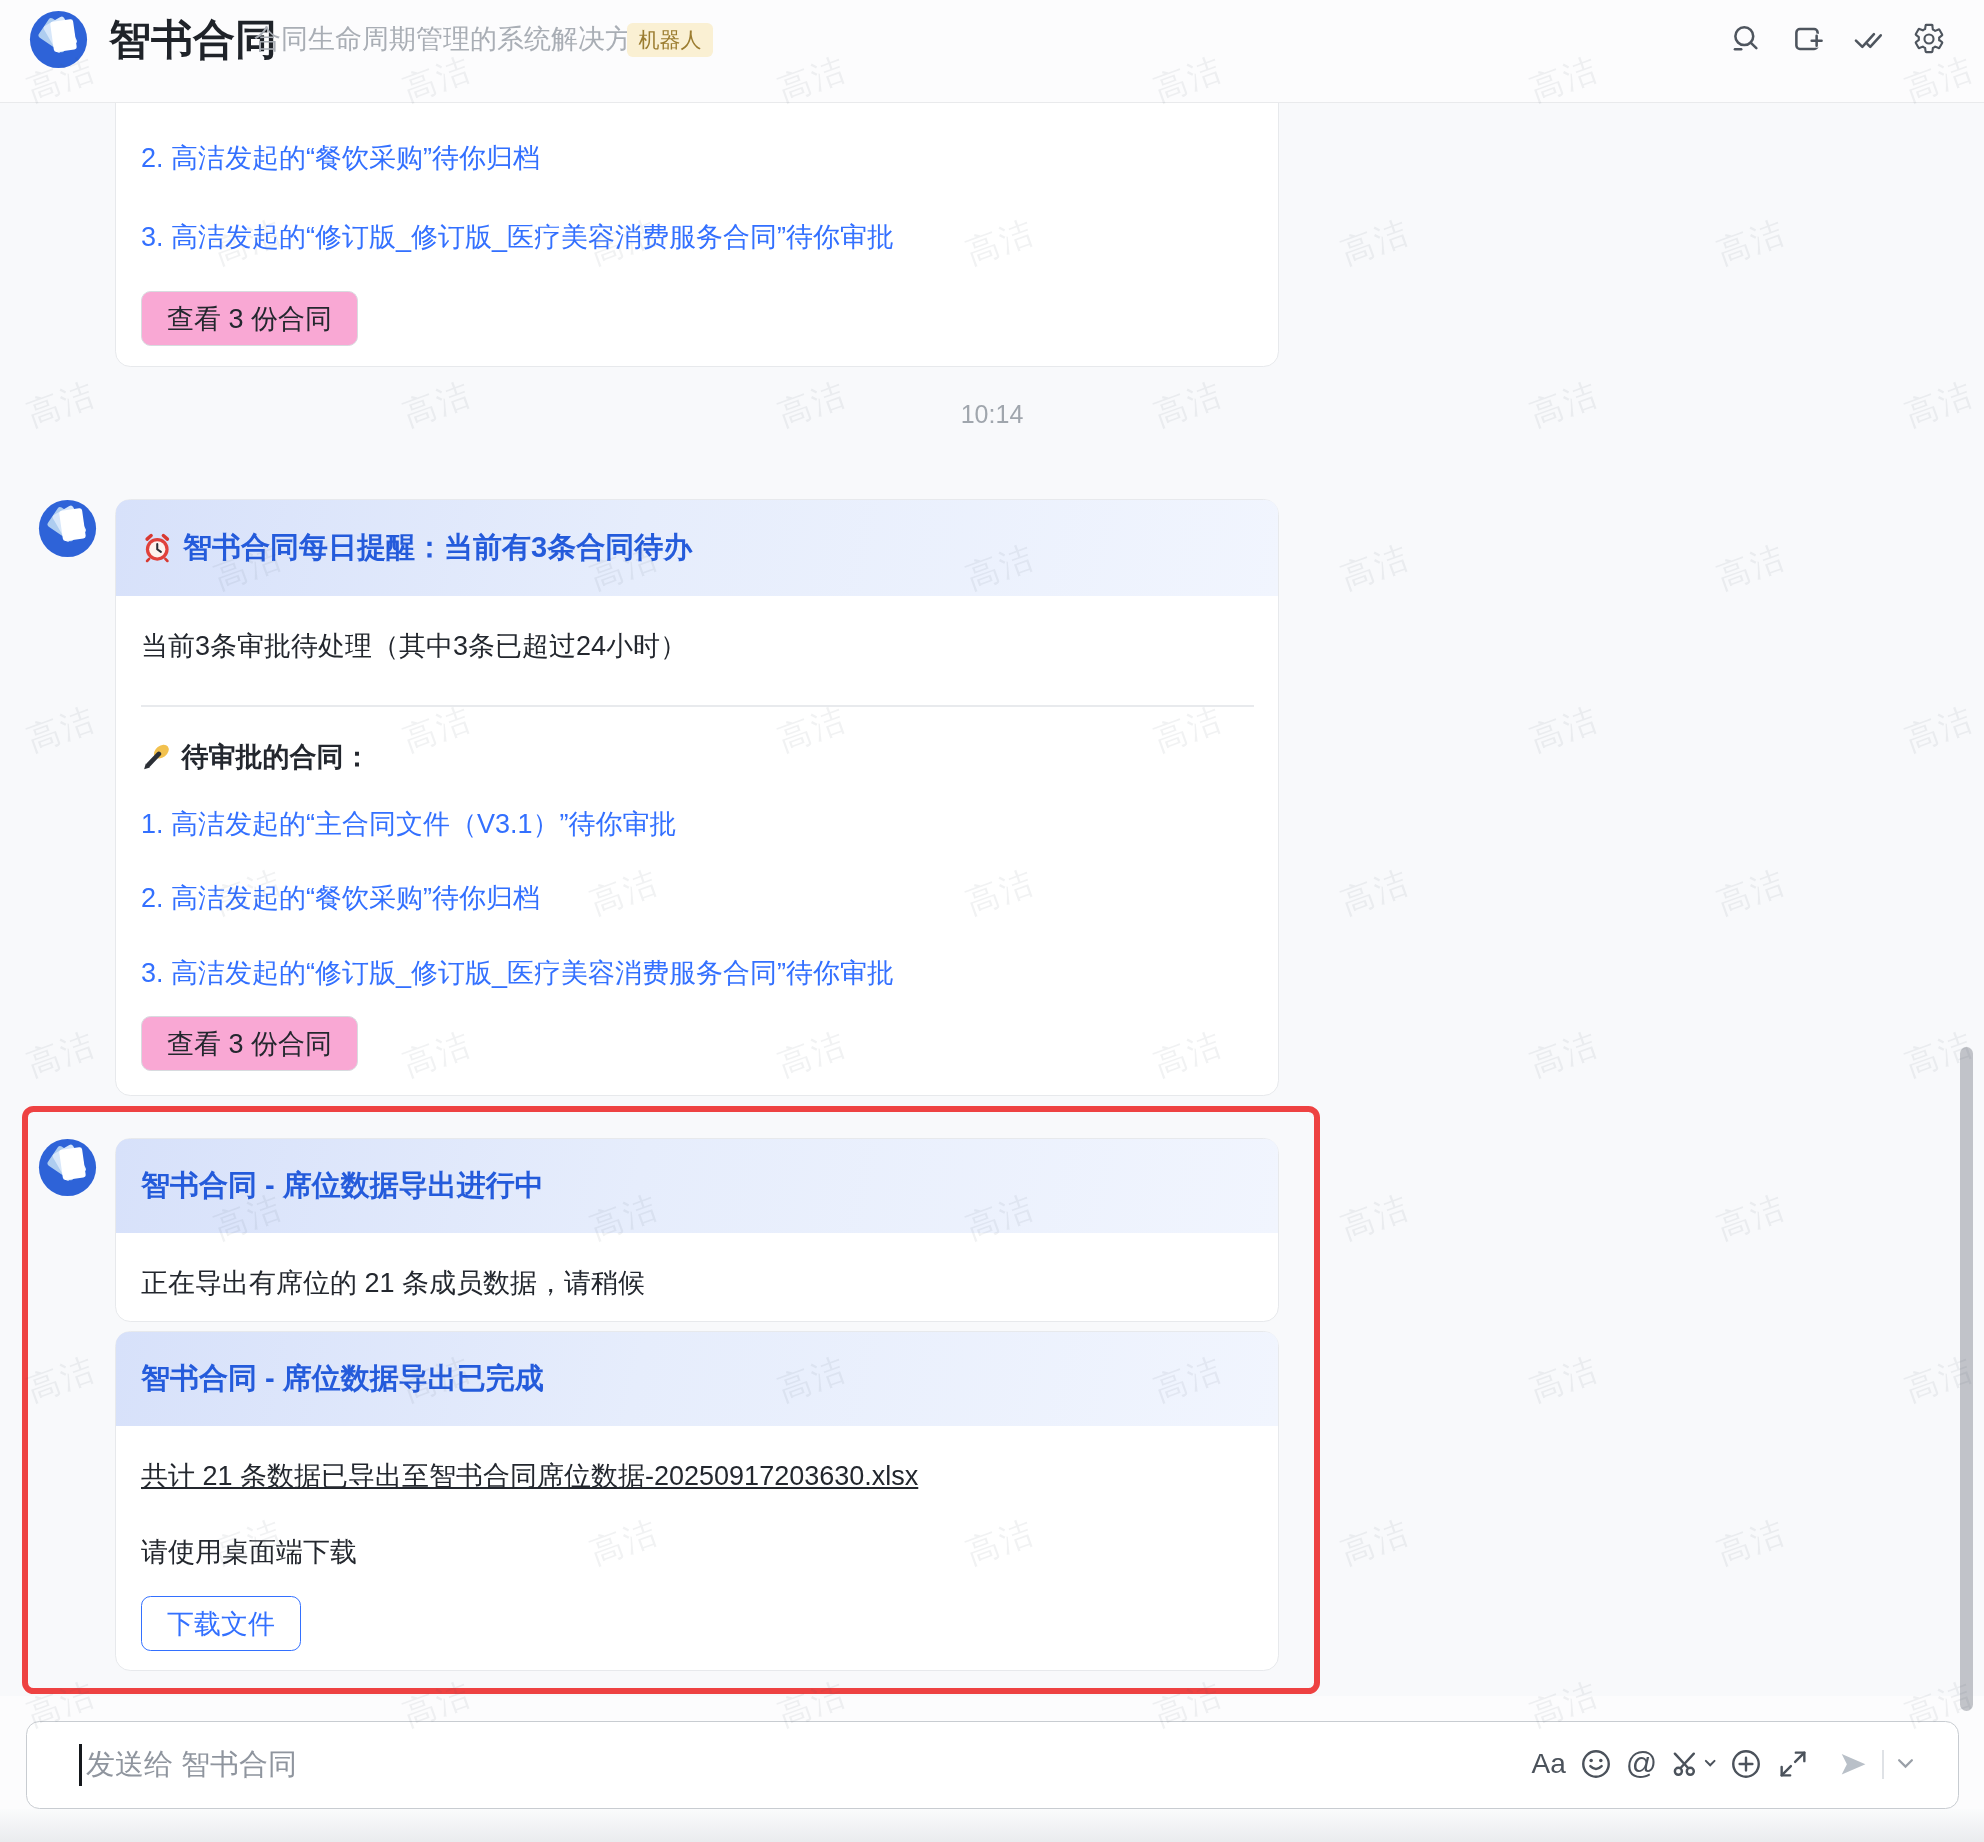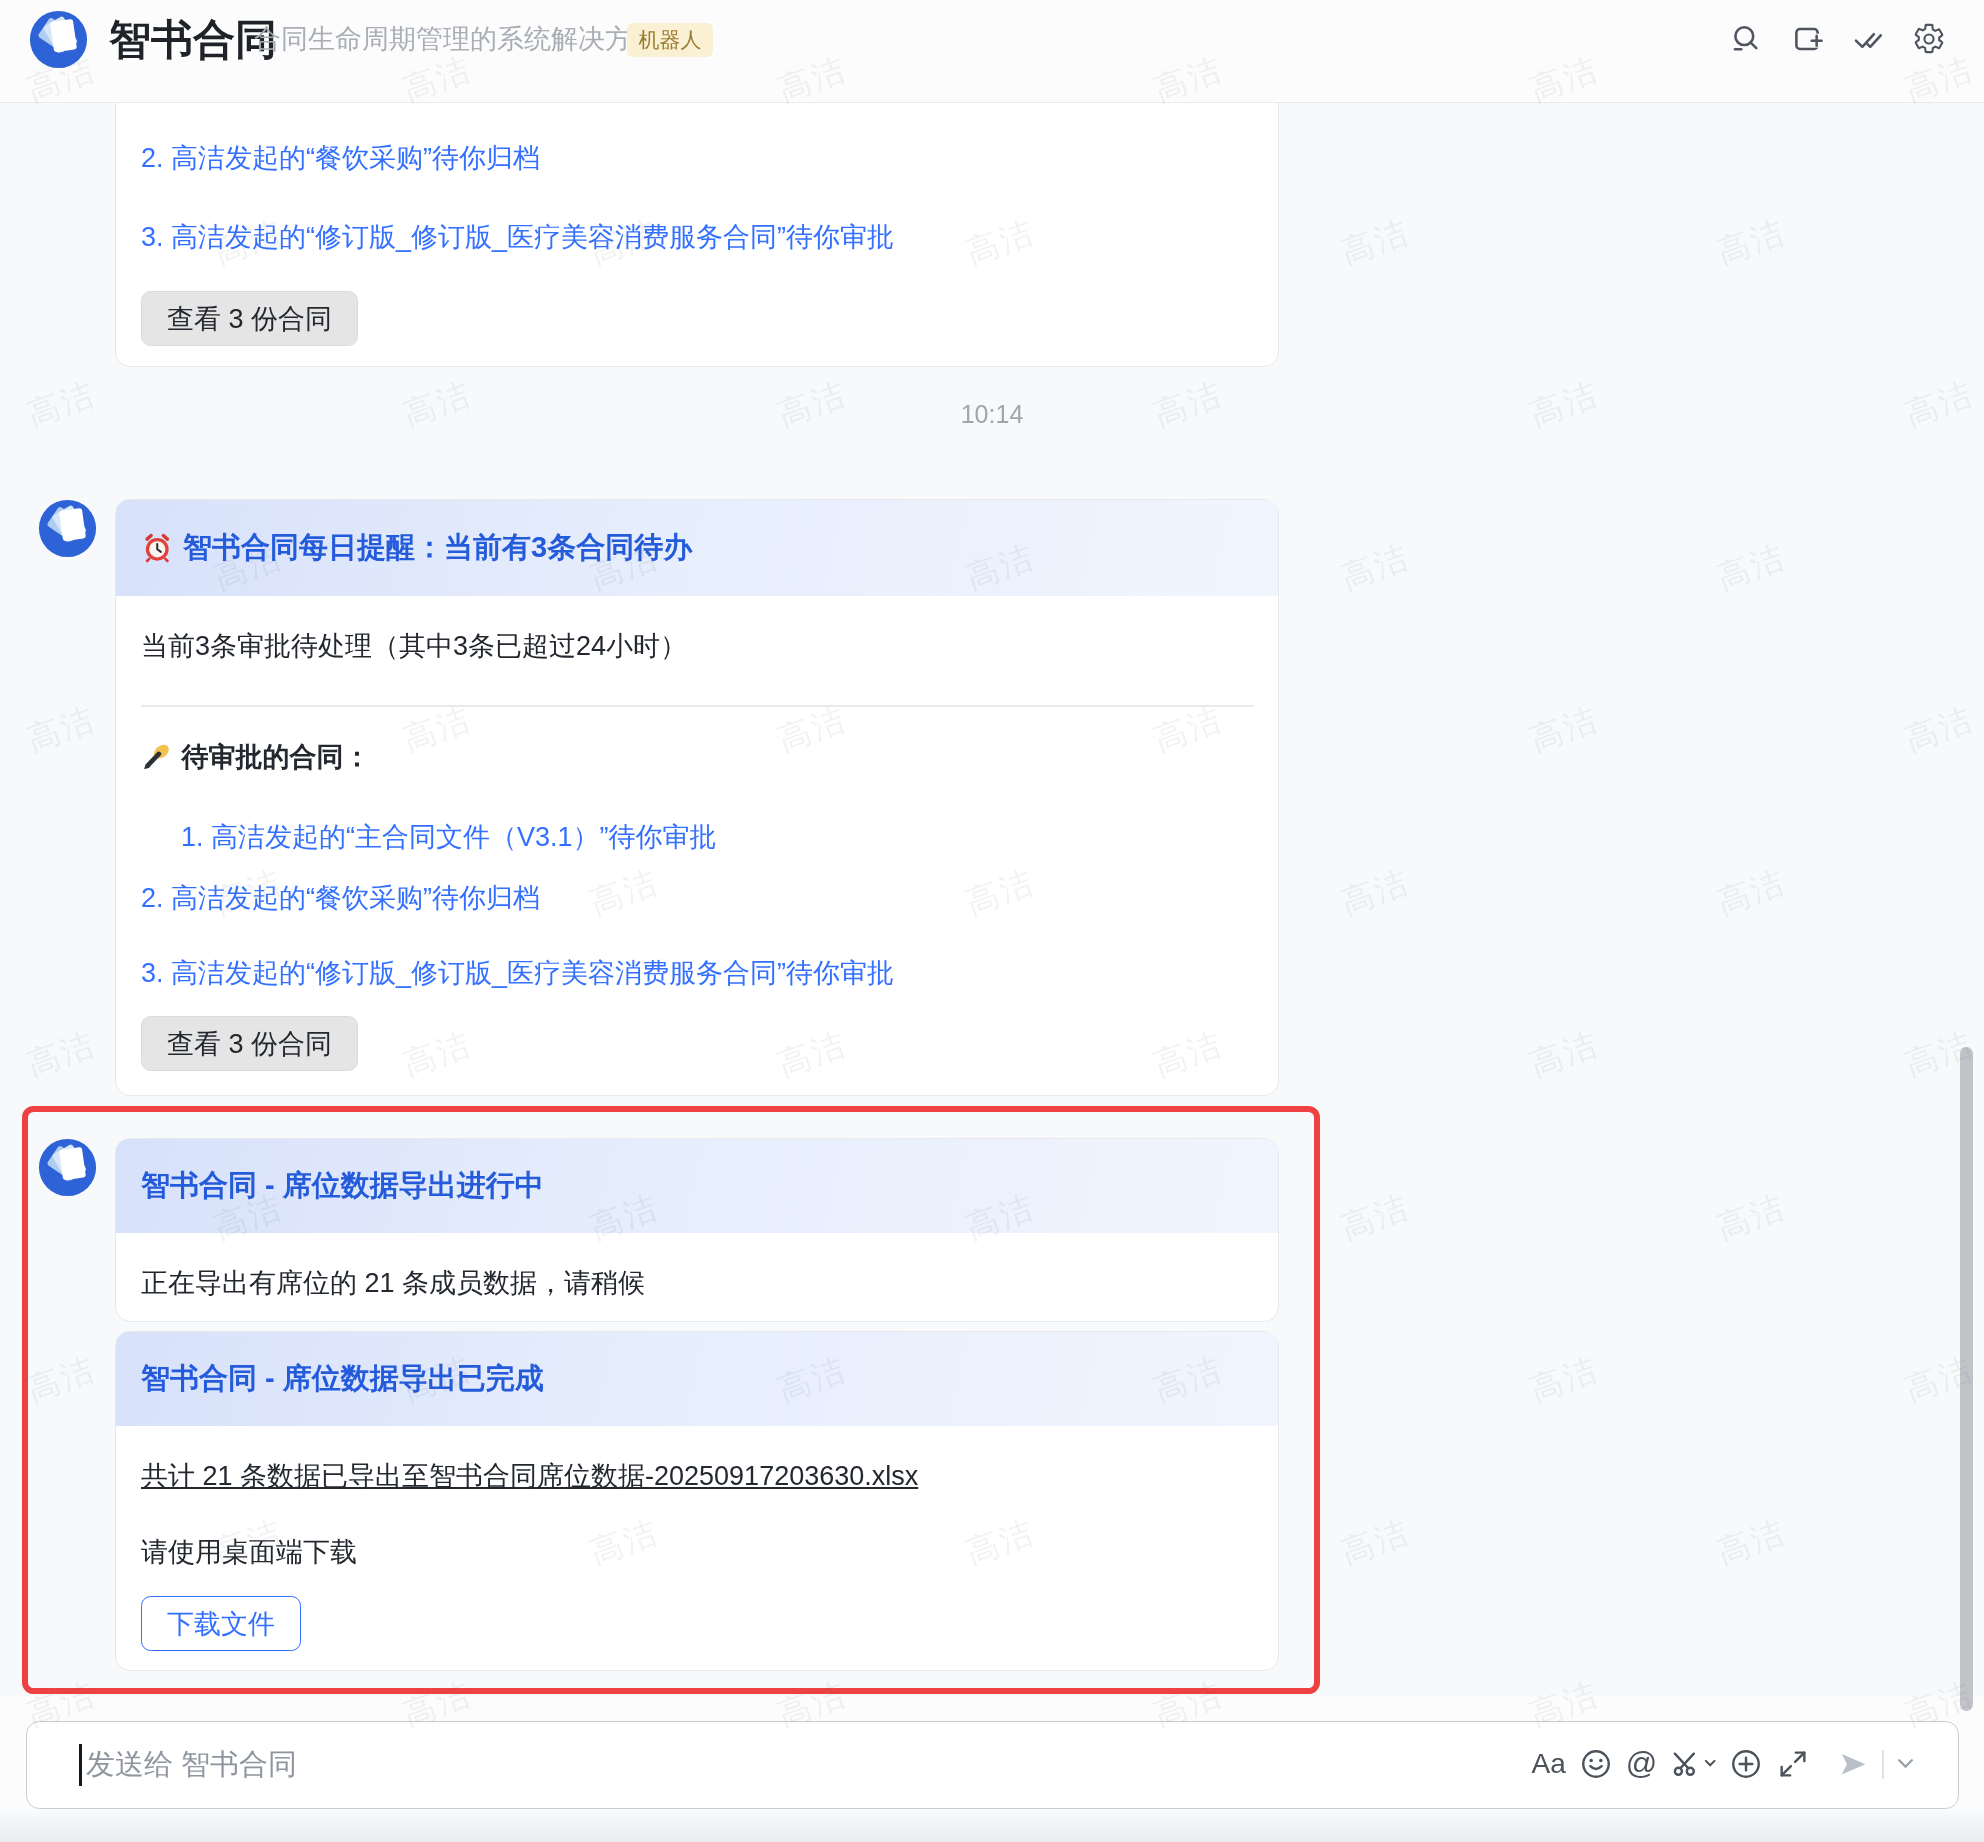--- a/index.html
+++ b/index.html
@@ -24,21 +24,21 @@
   .card{position:absolute;left:115px;width:1164px;background:#ffffff;border:1.9px solid #e7e9ec;
         border-radius:15.3px;box-sizing:border-box;z-index:2;}
   .card-head{position:absolute;top:0;left:0;right:0;border-radius:12.4px 12.4px 0 0;
              background:linear-gradient(102deg,#d7e1fa 0%,#e6edfc 45%,#f1f5fe 100%);
              display:flex;align-items:center;padding-left:25px;box-sizing:border-box;gap:9.6px;}
   .card-head-title{font-size:29px;font-weight:bold;color:#245bdb;}
   .body-text{position:absolute;left:25px;font-size:27px;line-height:32.5px;color:#23272e;}
   .clink{position:absolute;left:25px;font-size:27px;line-height:32.5px;color:#3370ff;
          text-decoration:none;cursor:pointer;white-space:nowrap;}
   .gbtn{position:absolute;left:25px;height:55px;line-height:52px;padding:0 25px;font-size:27px;
-        color:#23272e;background:#e5e5e5;border:1.9px solid #d8dbdf;border-radius:9.6px;cursor:pointer;
+        color:#23272e;background:#f9a8d4;border:1.9px solid #d8dbdf;border-radius:9.6px;cursor:pointer;
         font-family:inherit;}
   .bluebtn{position:absolute;left:25px;height:55px;line-height:52px;padding:0 25px;font-size:27px;
         color:#3370ff;background:#ffffff;border:1.9px solid #3370ff;border-radius:9.6px;cursor:pointer;
         font-family:inherit;}
   .divider{position:absolute;left:25px;width:1113px;height:1.9px;background:#e8eaed;}
   .section-line{position:absolute;left:25px;display:flex;align-items:center;gap:9.6px;
                 font-size:27px;font-weight:bold;color:#23272e;}
   .avatar{position:absolute;left:38px;width:59px;height:59px;z-index:2;cursor:pointer;}
   .timestamp{position:absolute;left:0;top:400px;width:1984px;text-align:center;
              font-size:25px;color:#a0a6ad;}
@@ -113,21 +113,21 @@
     <div class="section-line" style="top:239px;">
       <span style="display:flex;">
         <svg width="31" height="31" viewBox="0 0 32 32">
           <ellipse cx="21" cy="10" rx="8.5" ry="6" transform="rotate(-38 21 10)" fill="#f2c14e"></ellipse>
           <rect x="0" y="-2.4" width="20" height="4.8" rx="2.4" transform="translate(6.2,25) rotate(-46)" fill="#2b2f36"></rect>
           <path d="M3.2 28.2 l6 -1.9 -4.2 -4.2 z" fill="#2b2f36"></path>
         </svg>
       </span>
       <span>待审批的合同：</span>
     </div>
-    <a class="clink" style="top:321px;margin-left:40px;">1. 高洁发起的“主合同文件（V3.1）”待你审批</a>
+    <a class="clink" style="top:308px;">1. 高洁发起的“主合同文件（V3.1）”待你审批</a>
     <a class="clink" style="top:382px;">2. 高洁发起的“餐饮采购”待你归档</a>
     <a class="clink" style="top:457px;">3. 高洁发起的“修订版_修订版_医疗美容消费服务合同”待你审批</a>
     <button class="gbtn" style="top:516px;">查看 3 份合同</button>
   </div>
 
   <div class="red-box"></div>
 
   <div class="avatar" style="top:1138px;">
     <svg width="59" height="59" viewBox="0 0 64 64">
       <circle cx="32" cy="32" r="31" fill="#2e63d8"></circle>

